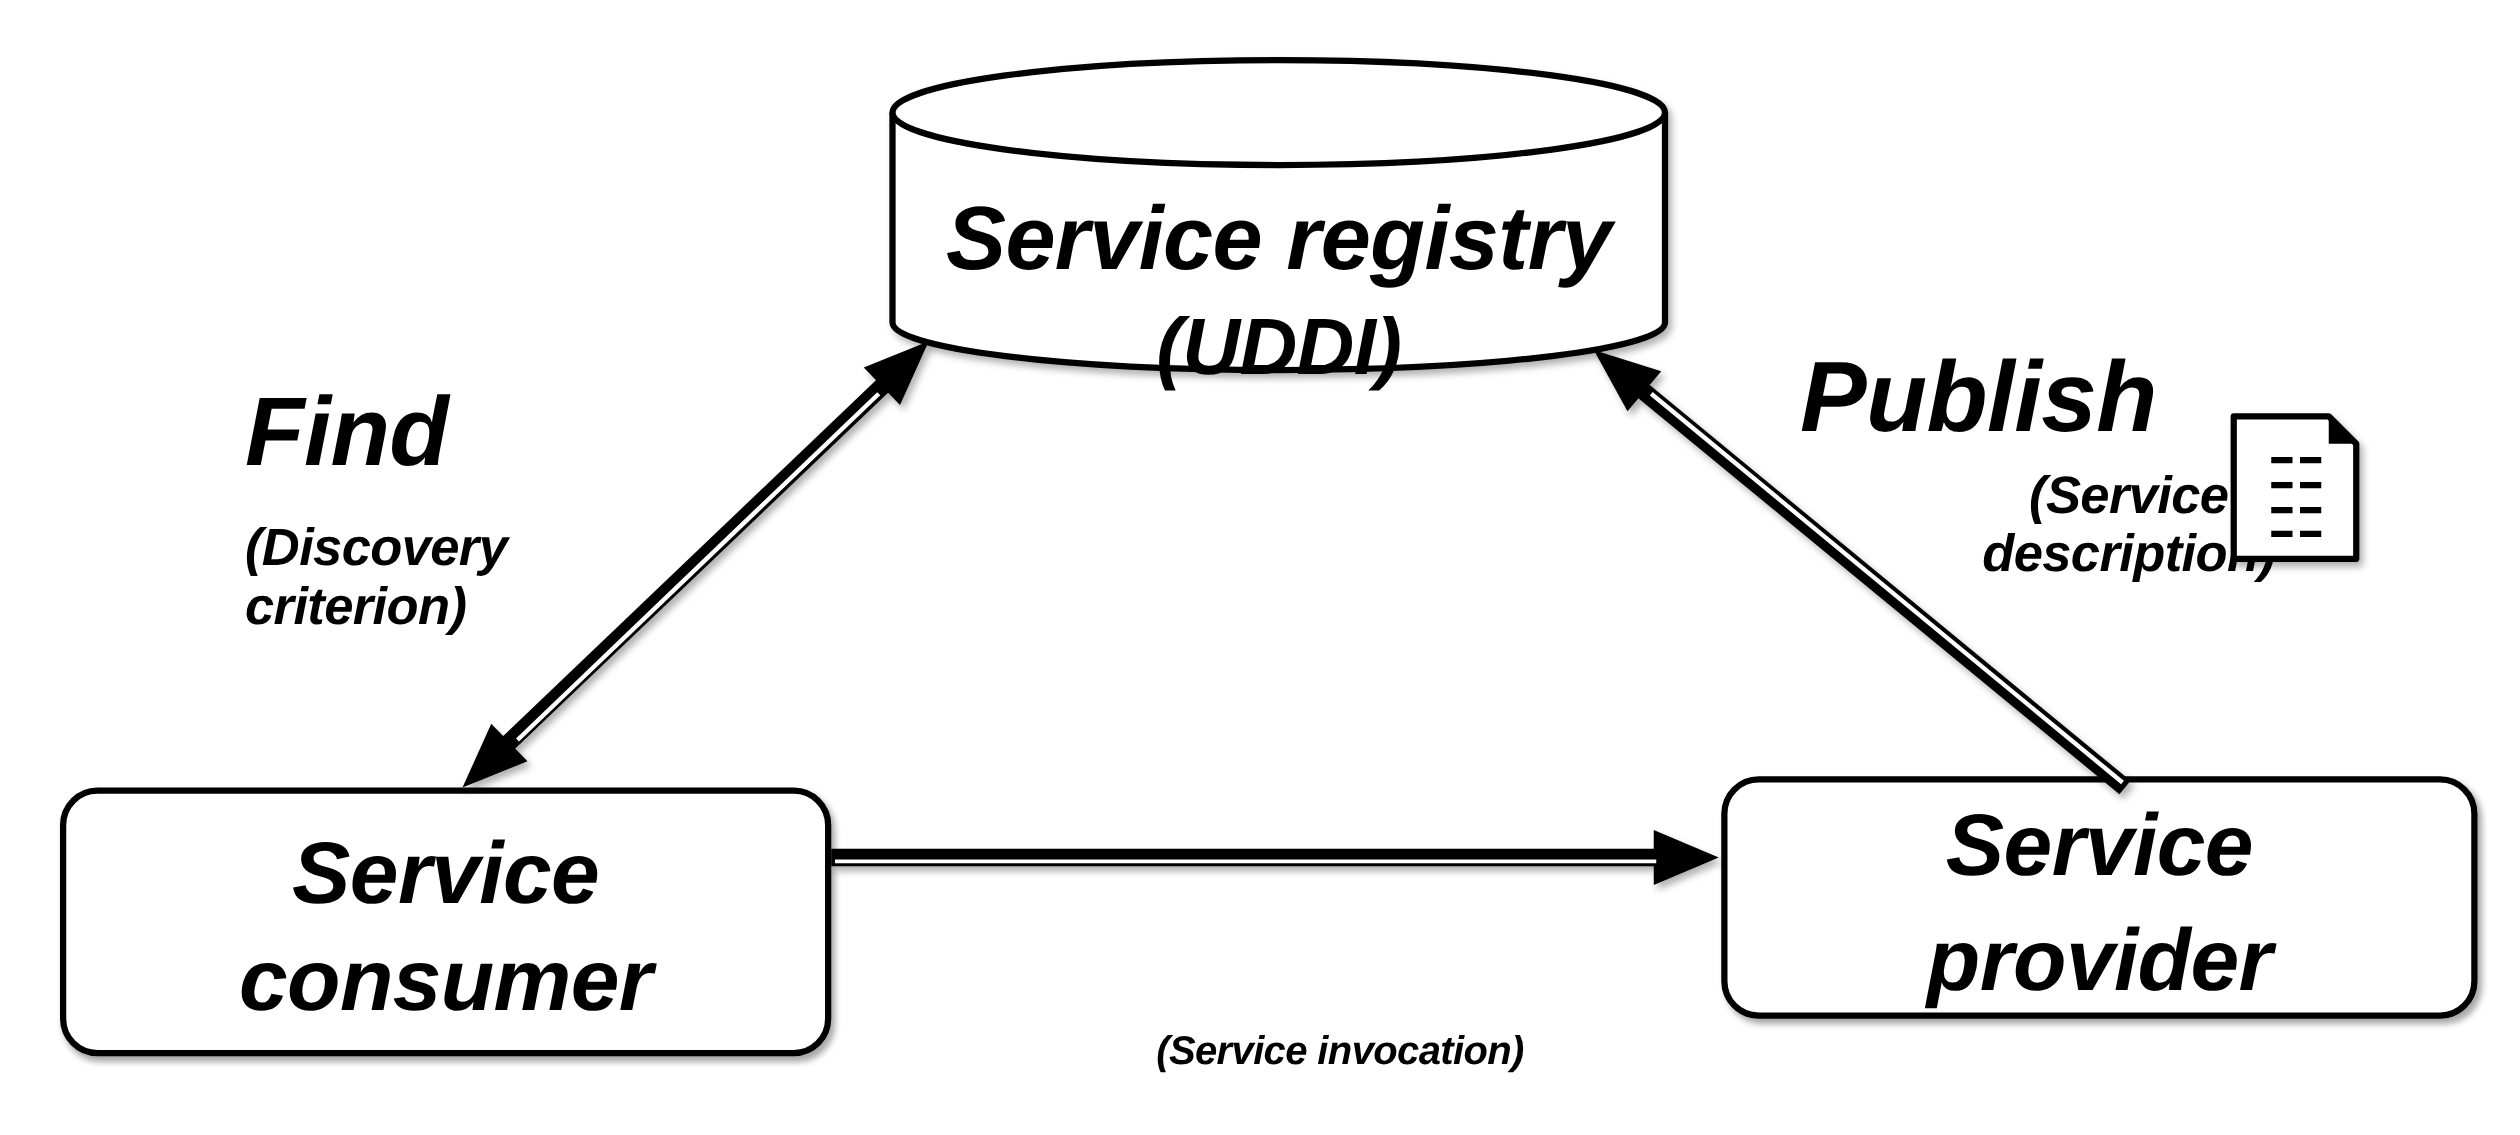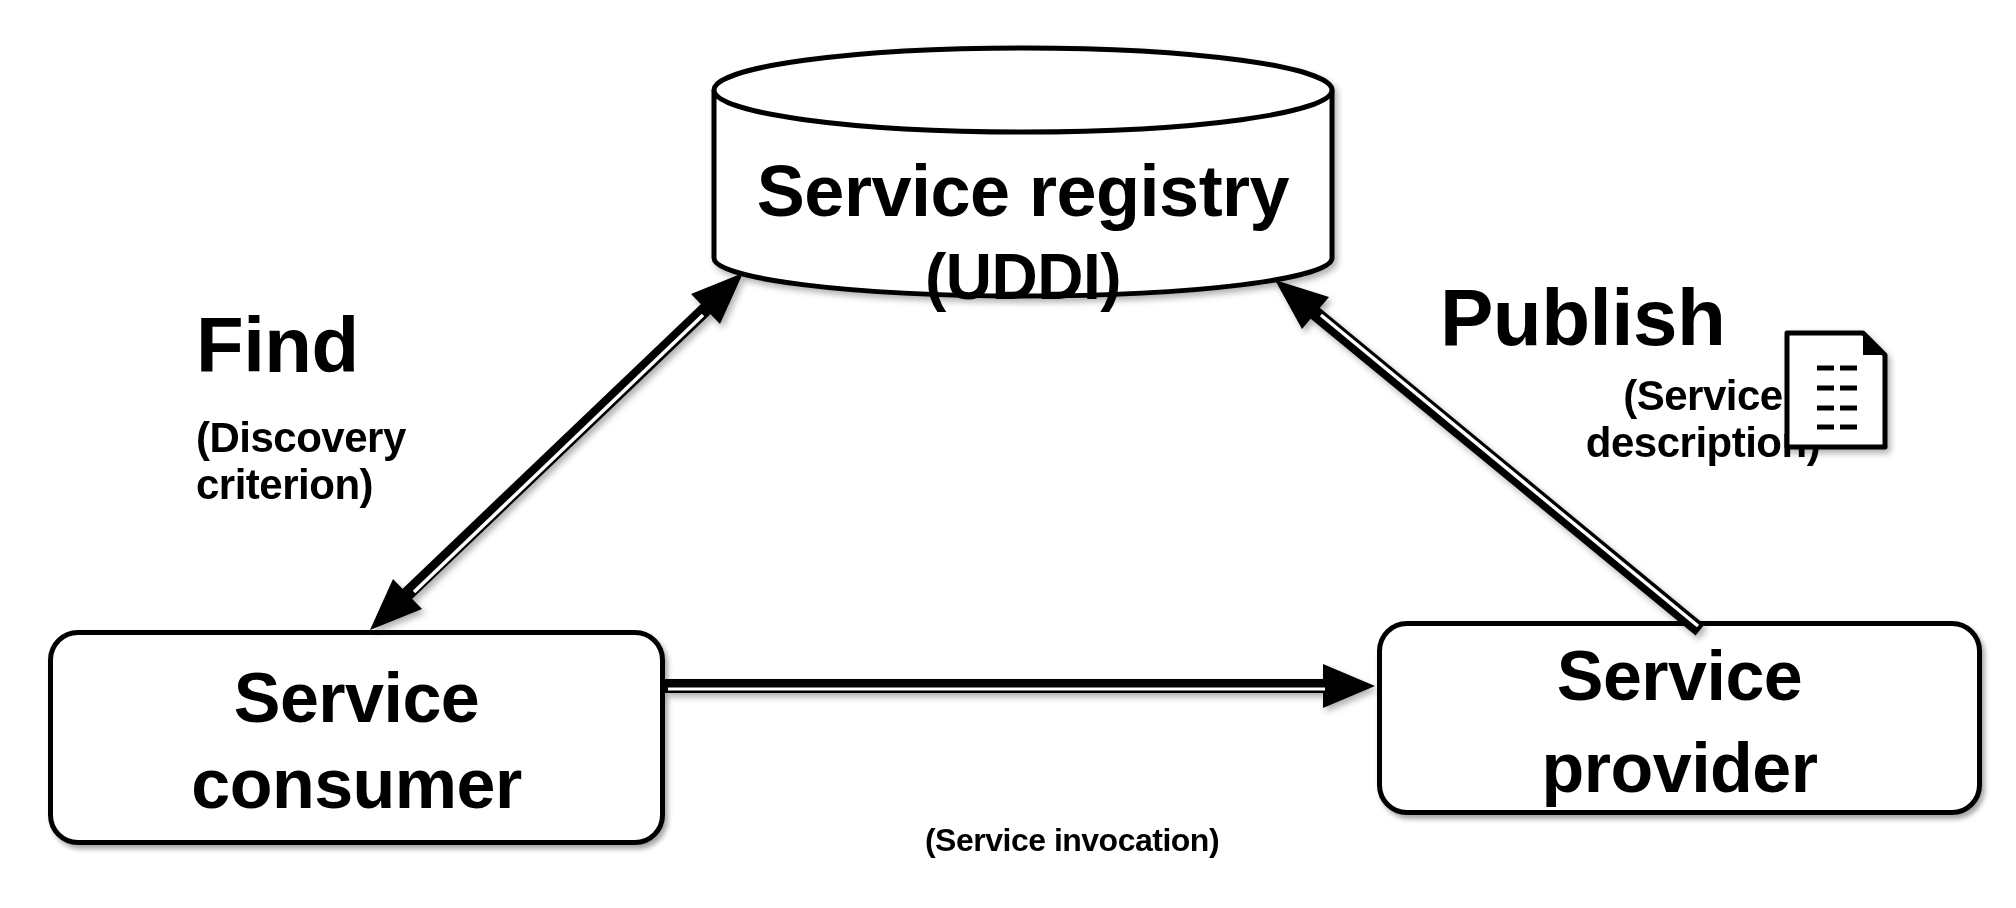--- a/index.html
+++ b/index.html
@@ -3,20 +3,21 @@
 <meta charset="utf-8">
 <style>
   html, body { margin: 0; padding: 0; background: #ffffff; }
   .stage {
     position: relative;
     width: 2016px;
     height: 908px;
     background: #ffffff;
     overflow: hidden;
     font-family: "Liberation Sans", "DejaVu Sans", sans-serif;
+    font-style: italic;
   }
   .layer { position: absolute; left: 0; top: 0; pointer-events: none; }
   .shapes { z-index: 2; }
   .icon-layer { z-index: 4; }
   .shadow { filter: drop-shadow(3px 4px 3px rgba(0,0,0,0.30)); }
 
   .node {
     position: absolute;
     box-sizing: border-box;
     background: #ffffff;

